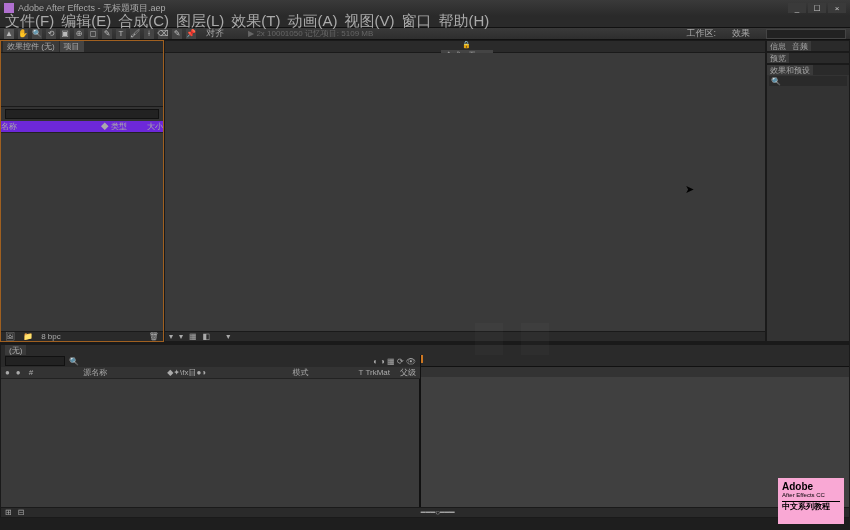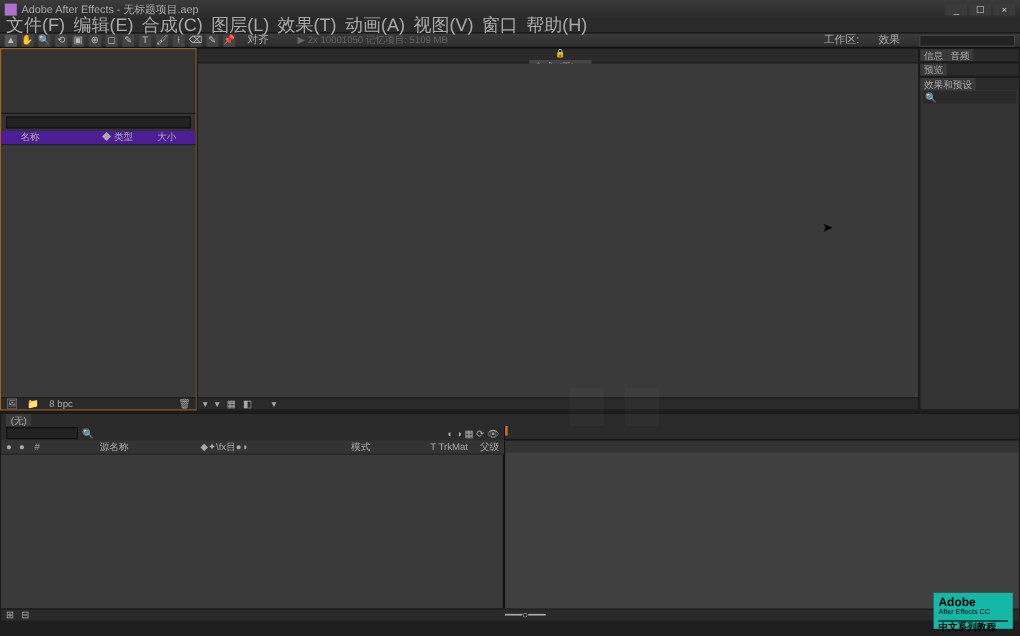--- a/index.html
+++ b/index.html
@@ -18,21 +18,21 @@
 .searchbox { width: 80px; height: 10px; background: #222; border: 1px solid #444; }
 .mainrow { display: flex; height: 302px; }
 .panel { background: #333; border: 1px solid #1a1a1a; display: flex; flex-direction: column; }
 .project { width: 164px; border: 1px solid #a06020; }
 .tabstrip { height: 12px; background: #2a2a2a; display: flex; align-items: center; gap: 1px; padding: 0 2px; border-bottom: 1px solid #1a1a1a; }
 .tab { padding: 0 4px; height: 11px; display: flex; align-items: center; background: #3a3a3a; font-size: 8px; cursor: pointer; }
 .tab.active { background: #444; }
 .projbody { flex: 1; background: #393939; position: relative; }
 .projspacer { height: 54px; border-bottom: 1px solid #1a1a1a; }
 .searchrow { height: 10px; background: #222; margin: 2px 4px; border: 1px solid #111; }
-.colhdr { height: 12px; background: #4c1d95; display: flex; align-items: center; padding: 0 16px; border-bottom: 1px solid #222; font-size: 8px; text-align: center; }
+.colhdr { height: 12px; background: #6d28d9; display: flex; align-items: center; padding: 0 0; border-bottom: 1px solid #222; font-size: 8px; text-align: center; }
 .colhdr .col2 { margin-left: auto; margin-right: 20px; }
 .projfooter { height: 10px; background: #2a2a2a; display: flex; align-items: center; gap: 8px; padding: 0 4px; font-size: 8px; border-top: 1px solid #1a1a1a; }
 .comp { flex: 1; }
 .comp .tabstrip { padding-left: 6px; flex-direction: column; }
 .compview { flex: 1; background: #3a3a3a; position: relative; }
 .cursor { position: absolute; left: 520px; top: 130px; width: 8px; height: 12px; color: #000; font-size: 11px; }
 .compfooter { height: 10px; background: #2a2a2a; display: flex; align-items: center; gap: 6px; padding: 0 4px; border-top: 1px solid #1a1a1a; font-size: 8px; }
 .rightpanels { width: 84px; display: flex; flex-direction: column; }
 .rightpanel { flex: 1; background: #333; border: 1px solid #1a1a1a; }
 .rp-tabstrip { height: 10px; background: #2a2a2a; display: flex; font-size: 8px; }
@@ -47,21 +47,21 @@
 .tl-input { width: 60px; height: 10px; background: #222; border: 1px solid #111; }
 .tl-cols { height: 12px; background: #333; display: flex; align-items: center; font-size: 8px; padding: 0 4px; border-bottom: 1px solid #222; }
 .tl-cols .name { margin-left: 50px; }
 .tl-cols .mode { margin-left: auto; margin-right: 50px; }
 .tl-body { flex: 1; display: flex; }
 .tl-layerlist { width: 420px; background: #3a3a3a; border-right: 1px solid #111; }
 .tl-track { flex: 1; background: #404040; position: relative; }
 .tl-ruler { height: 12px; background: #2a2a2a; border-bottom: 1px solid #111; position: relative; }
 .tl-marker { position: absolute; left: 0; top: 0; width: 2px; height: 8px; background: #cc7722; }
 .tl-footer { height: 10px; background: #2a2a2a; display: flex; align-items: center; gap: 6px; padding: 0 4px; font-size: 8px; border-top: 1px solid #1a1a1a; }
-.badge { position: absolute; right: 6px; bottom: 6px; width: 66px; height: 30px; background: #14b8a6; color: #000; padding: 3px 4px; font-size: 10px; font-weight: bold; line-height: 1.1; }
+.badge { position: absolute; right: 6px; bottom: 6px; width: 66px; height: 46px; background: #f9a8d4; color: #000; padding: 3px 4px; font-size: 10px; font-weight: bold; line-height: 1.1; }
 .badge .sub { font-size: 6px; font-weight: normal; }
 .badge .cn { font-size: 8px; font-weight: bold; border-top: 1px solid #000; margin-top: 2px; padding-top: 1px; }
 .hidden-icons { position: absolute; left: 310px; top: 270px; display: flex; gap: 18px; opacity: 0.05; }
 .hi { width: 28px; height: 32px; background: #888; }
 </style>
 </head>
 <body>
 
 <div class="titlebar">
   <div class="icon"></div>
@@ -105,20 +105,24 @@
   <div class="right">
     <span>工作区:</span>
     <span>效果</span>
     <div class="searchbox" title="搜索帮助"></div>
   </div>
 </div>
 
 <div class="mainrow">
 
   <div class="panel project">
+    <div class="tabstrip">
+      <div class="tab">效果控件 (无)</div>
+      <div class="tab active">项目</div>
+    </div>
     <div class="projspacer"></div>
     <div class="searchrow"></div>
     <div class="colhdr">
       <span>名称</span>
       <span class="col2">◆  类型</span>
       <span>大小</span>
     </div>
     <div class="projbody"></div>
     <div class="projfooter">
       <span>🖼</span>

